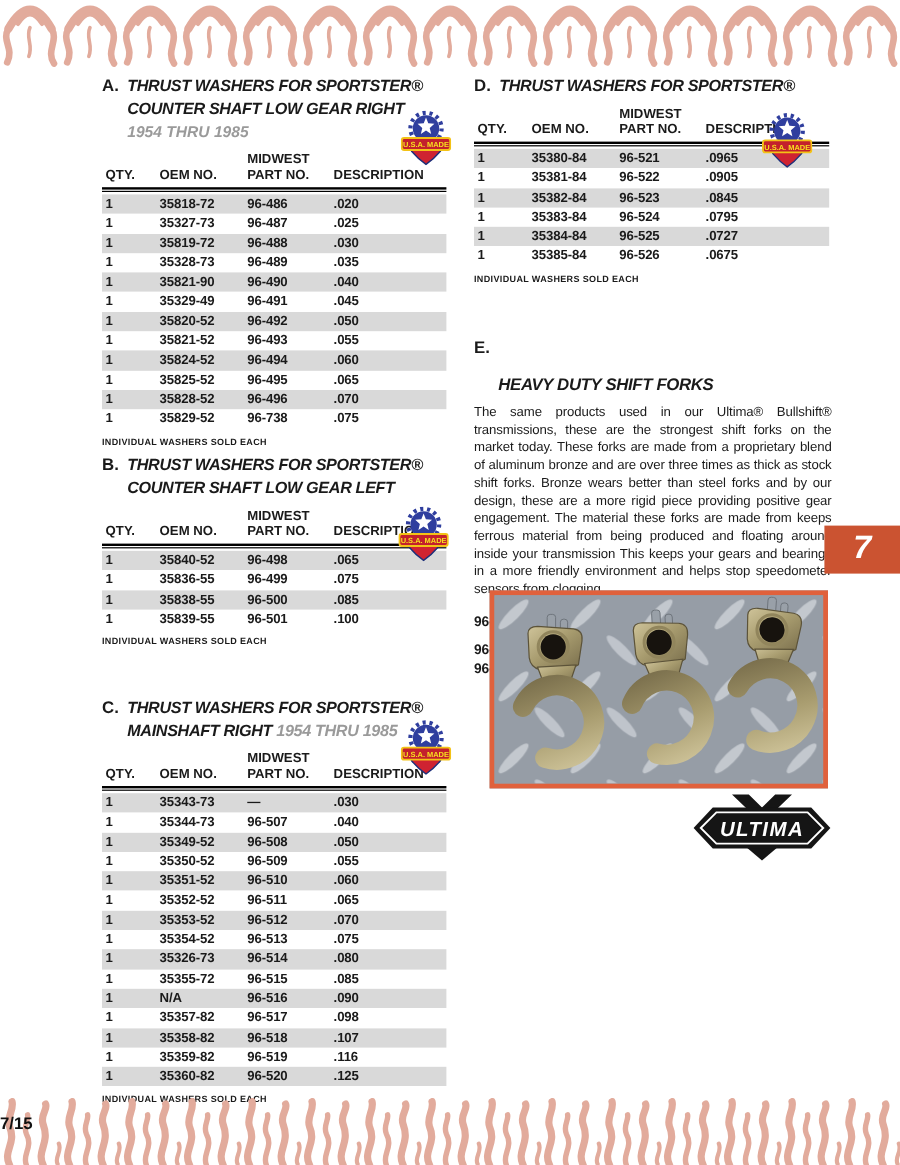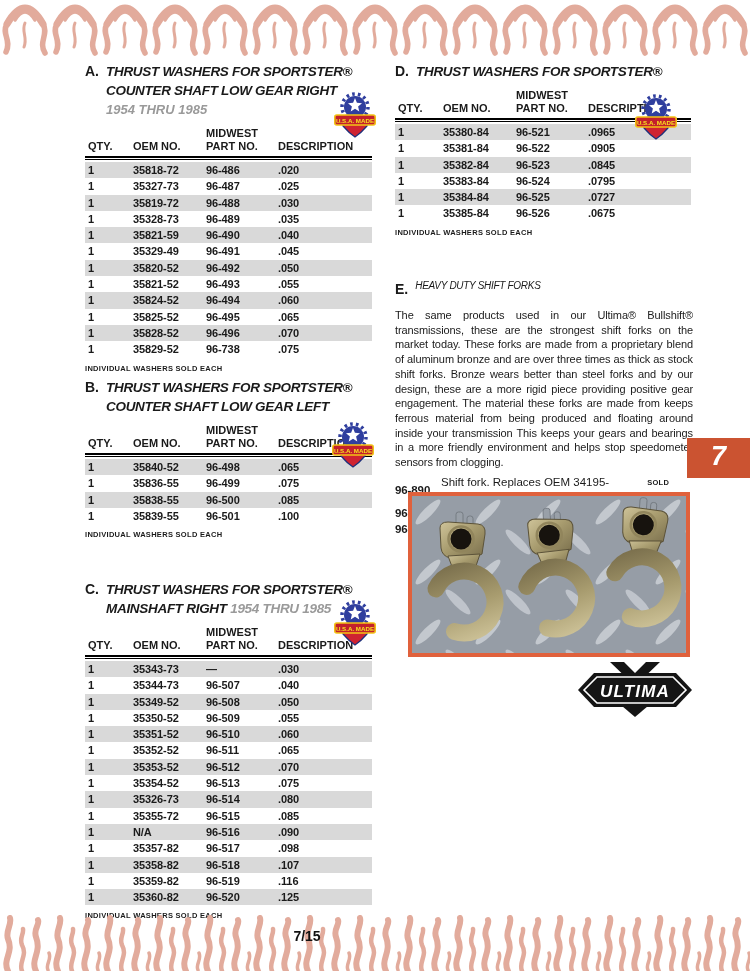--- a/index.html
+++ b/index.html
@@ -37,34 +37,34 @@
            font-weight:bold; font-size:11px; line-height:12.5px; padding:0 0 4px 3px; margin-top:8px; }
   .thead .two span { display:block; }
   .rule { border-top:2px solid #000; border-bottom:1px solid #000; height:4px; margin-bottom:2px; }
   .trow { display:grid; grid-template-columns:45px 73px 72px 1fr; height:16.3px; line-height:16.3px;
           font-size:11px; font-weight:bold; padding-left:3px; letter-spacing:-0.1px; }
   .trow.shade { background:#d9d9d9; }
   .note { text-align:left; font-size:7.5px; font-weight:bold; margin-top:6px; letter-spacing:0.3px; }
 
   
   .e-head { display:flex; gap:7px; }
-  .e-head .t { font-weight:normal; font-style:italic; font-size:10px; letter-spacing:-0.3px; }
+  .e-head .t { font-weight:bold; font-style:italic; font-size:14px; letter-spacing:-0.3px;margin-top:32px; }
   .para { font-size:11px; line-height:14.7px; text-align:justify; margin-top:9px; letter-spacing:-0.1px; }
   .items { margin-top:5px; }
   .item { display:flex; font-size:11.5px; line-height:15.7px;align-items:center; }
   .item .p { font-weight:bold; flex:0 0 46px; letter-spacing:-0.1px; }
   .item .n { font-size:7.5px; font-weight:bold; margin-left:18px; align-self:center; letter-spacing:0.3px; }
 
   
   #photo { position:absolute; left:408px; top:492px; width:282px; height:165px;
            border:4px solid #e0613c; background:#969da6; }
   #logo { position:absolute; left:576px; top:660px; }
   #tab { position:absolute; left:687px; top:438px; width:63px; height:40px; background:#cb5331;
          color:#fff; font-style:italic; font-weight:bold; font-size:27px; text-align:center; line-height:37px; }
-  #pagenum { position:absolute; top:928px; left:0; width:614px; text-align:center;
+  #pagenum { position:absolute; top:928px; left:0; width:614px; 
              font-weight:bold; font-size:14px; color:#111; }
 </style>
 </head>
 <body>
 
 <div class="page">
 
   <svg class="flames-top" width="750" height="56" viewBox="0 0 750 56">
     <defs>
       <g id="tm" fill="none" stroke="#e2ab9c" stroke-linecap="round">
@@ -139,21 +139,21 @@
           <span>.030</span>
         </div>
         <div class="trow">
           <span>1</span>
           <span>35328-73</span>
           <span>96-489</span>
           <span>.035</span>
         </div>
         <div class="trow shade">
           <span>1</span>
-          <span>35821-59</span>
+          <span>35821-90</span>
           <span>96-490</span>
           <span>.040</span>
         </div>
         <div class="trow">
           <span>1</span>
           <span>35329-49</span>
           <span>96-491</span>
           <span>.045</span>
         </div>
         <div class="trow shade">

